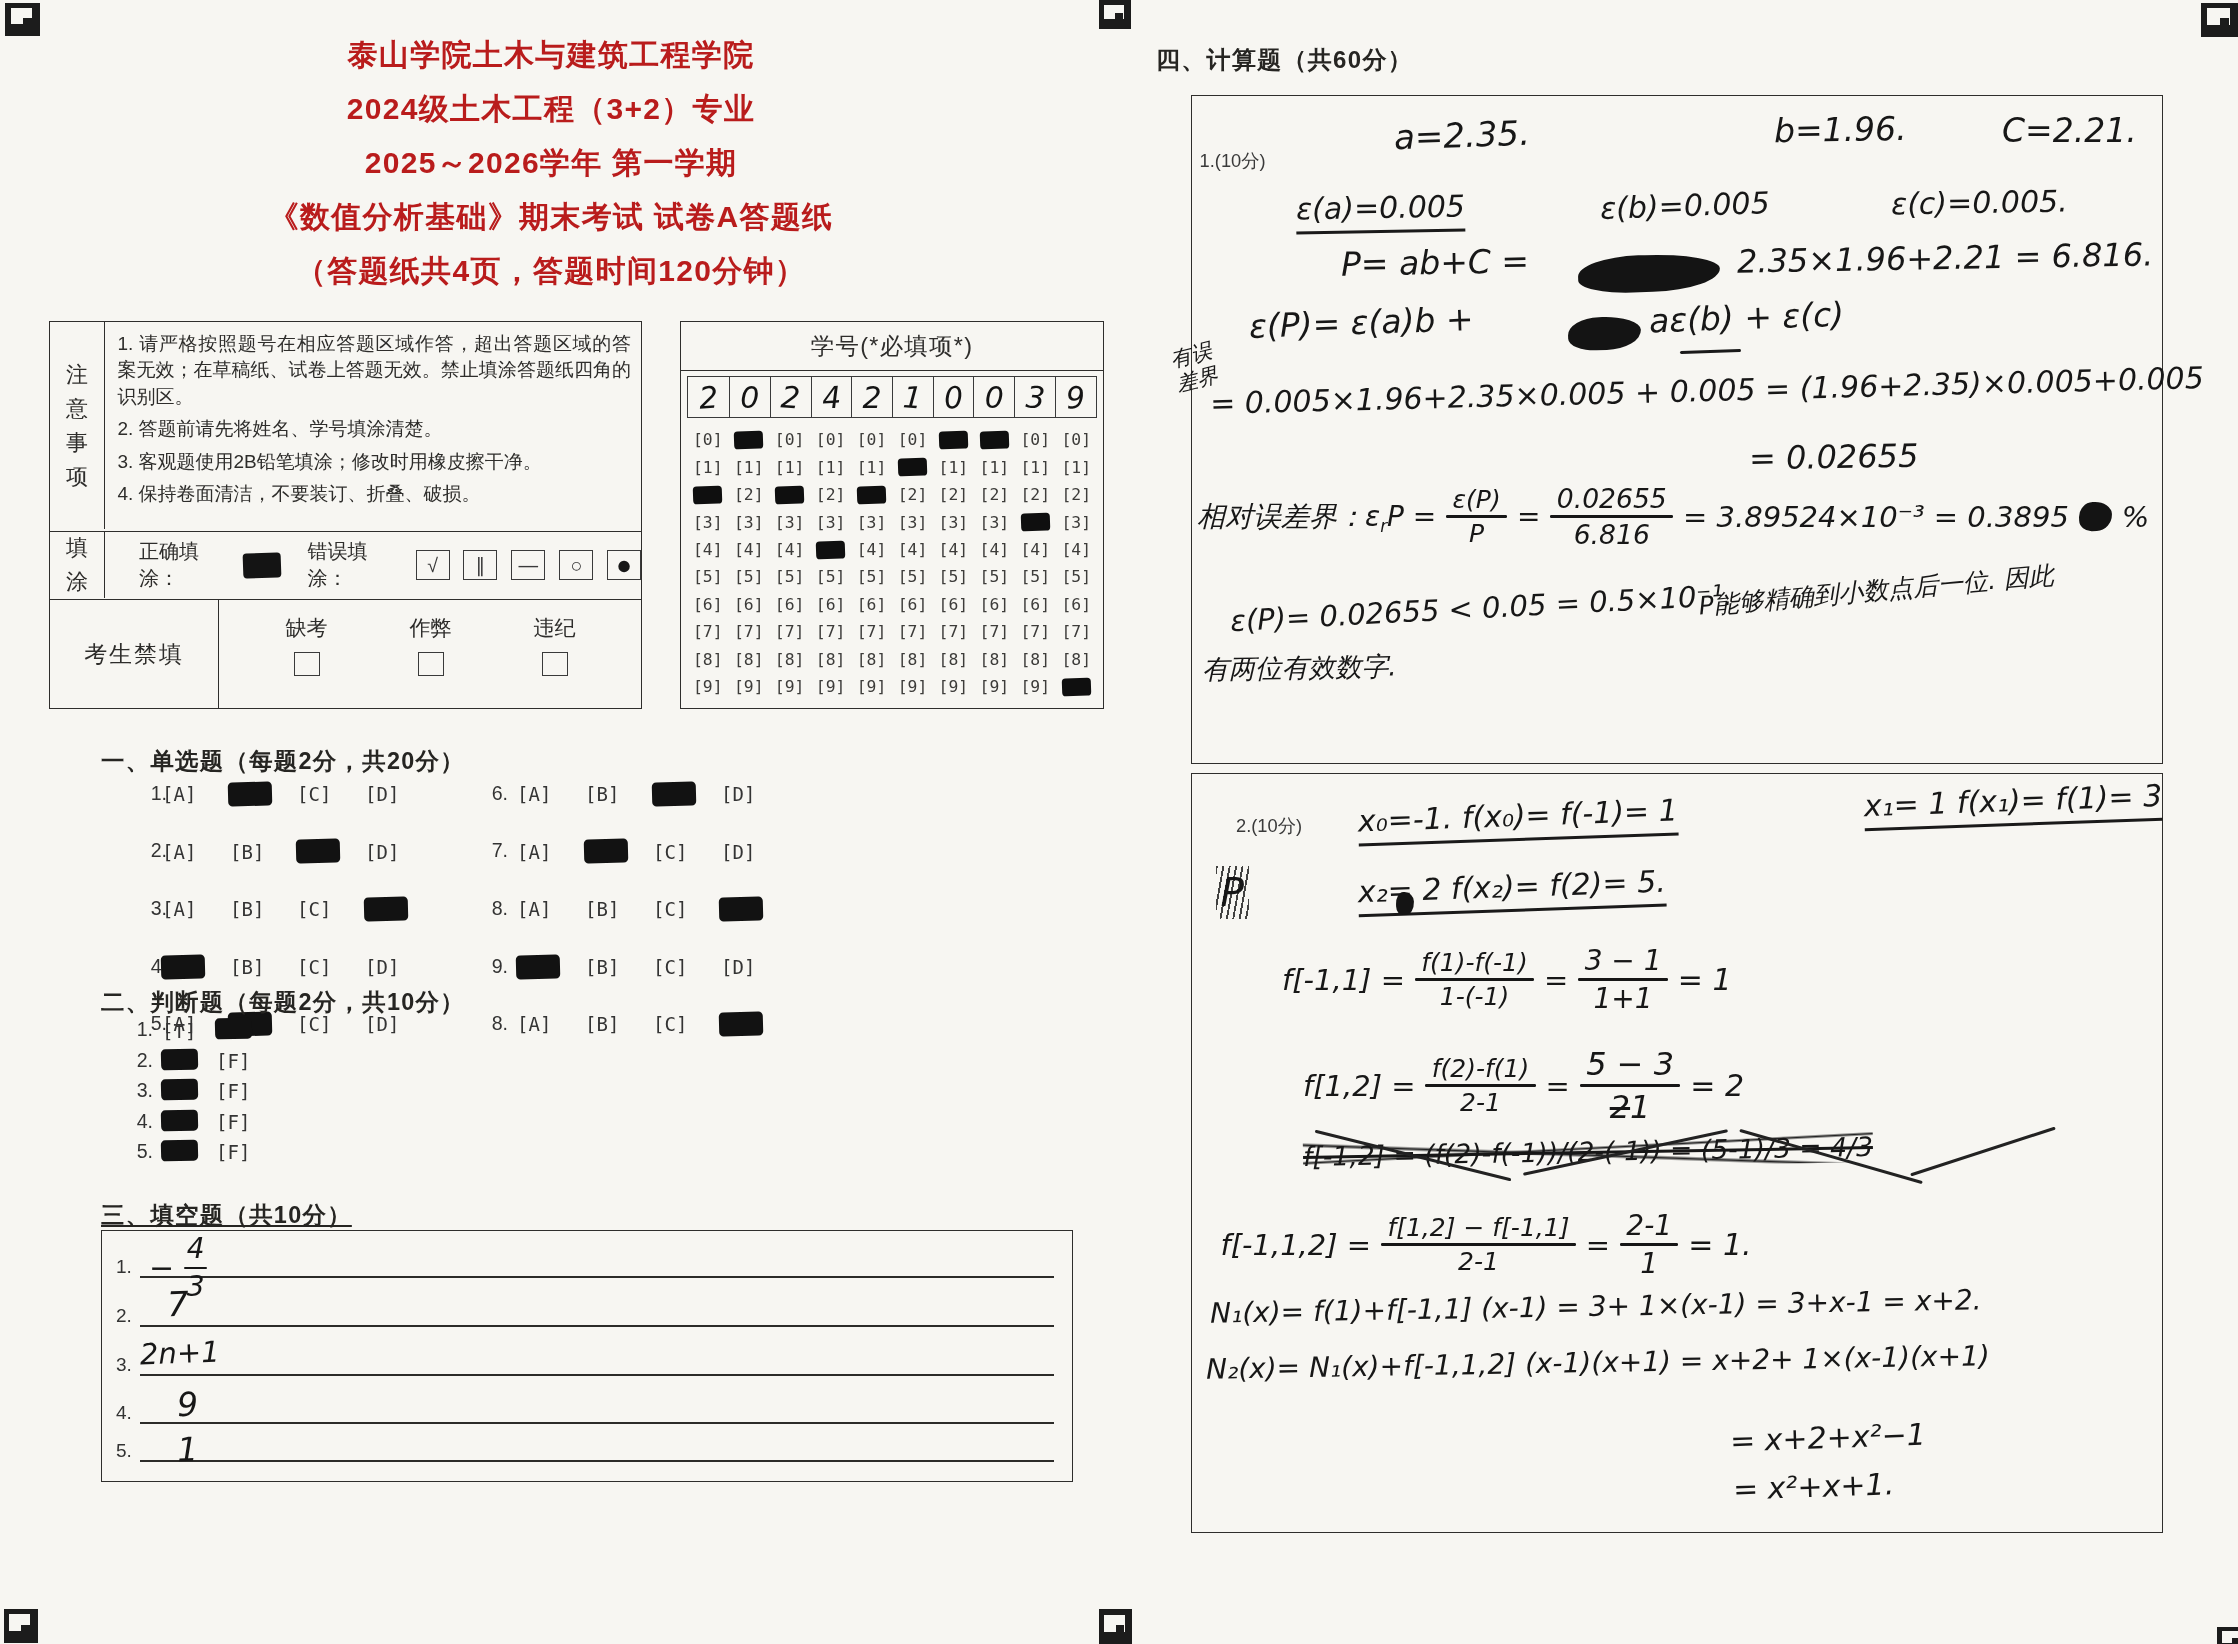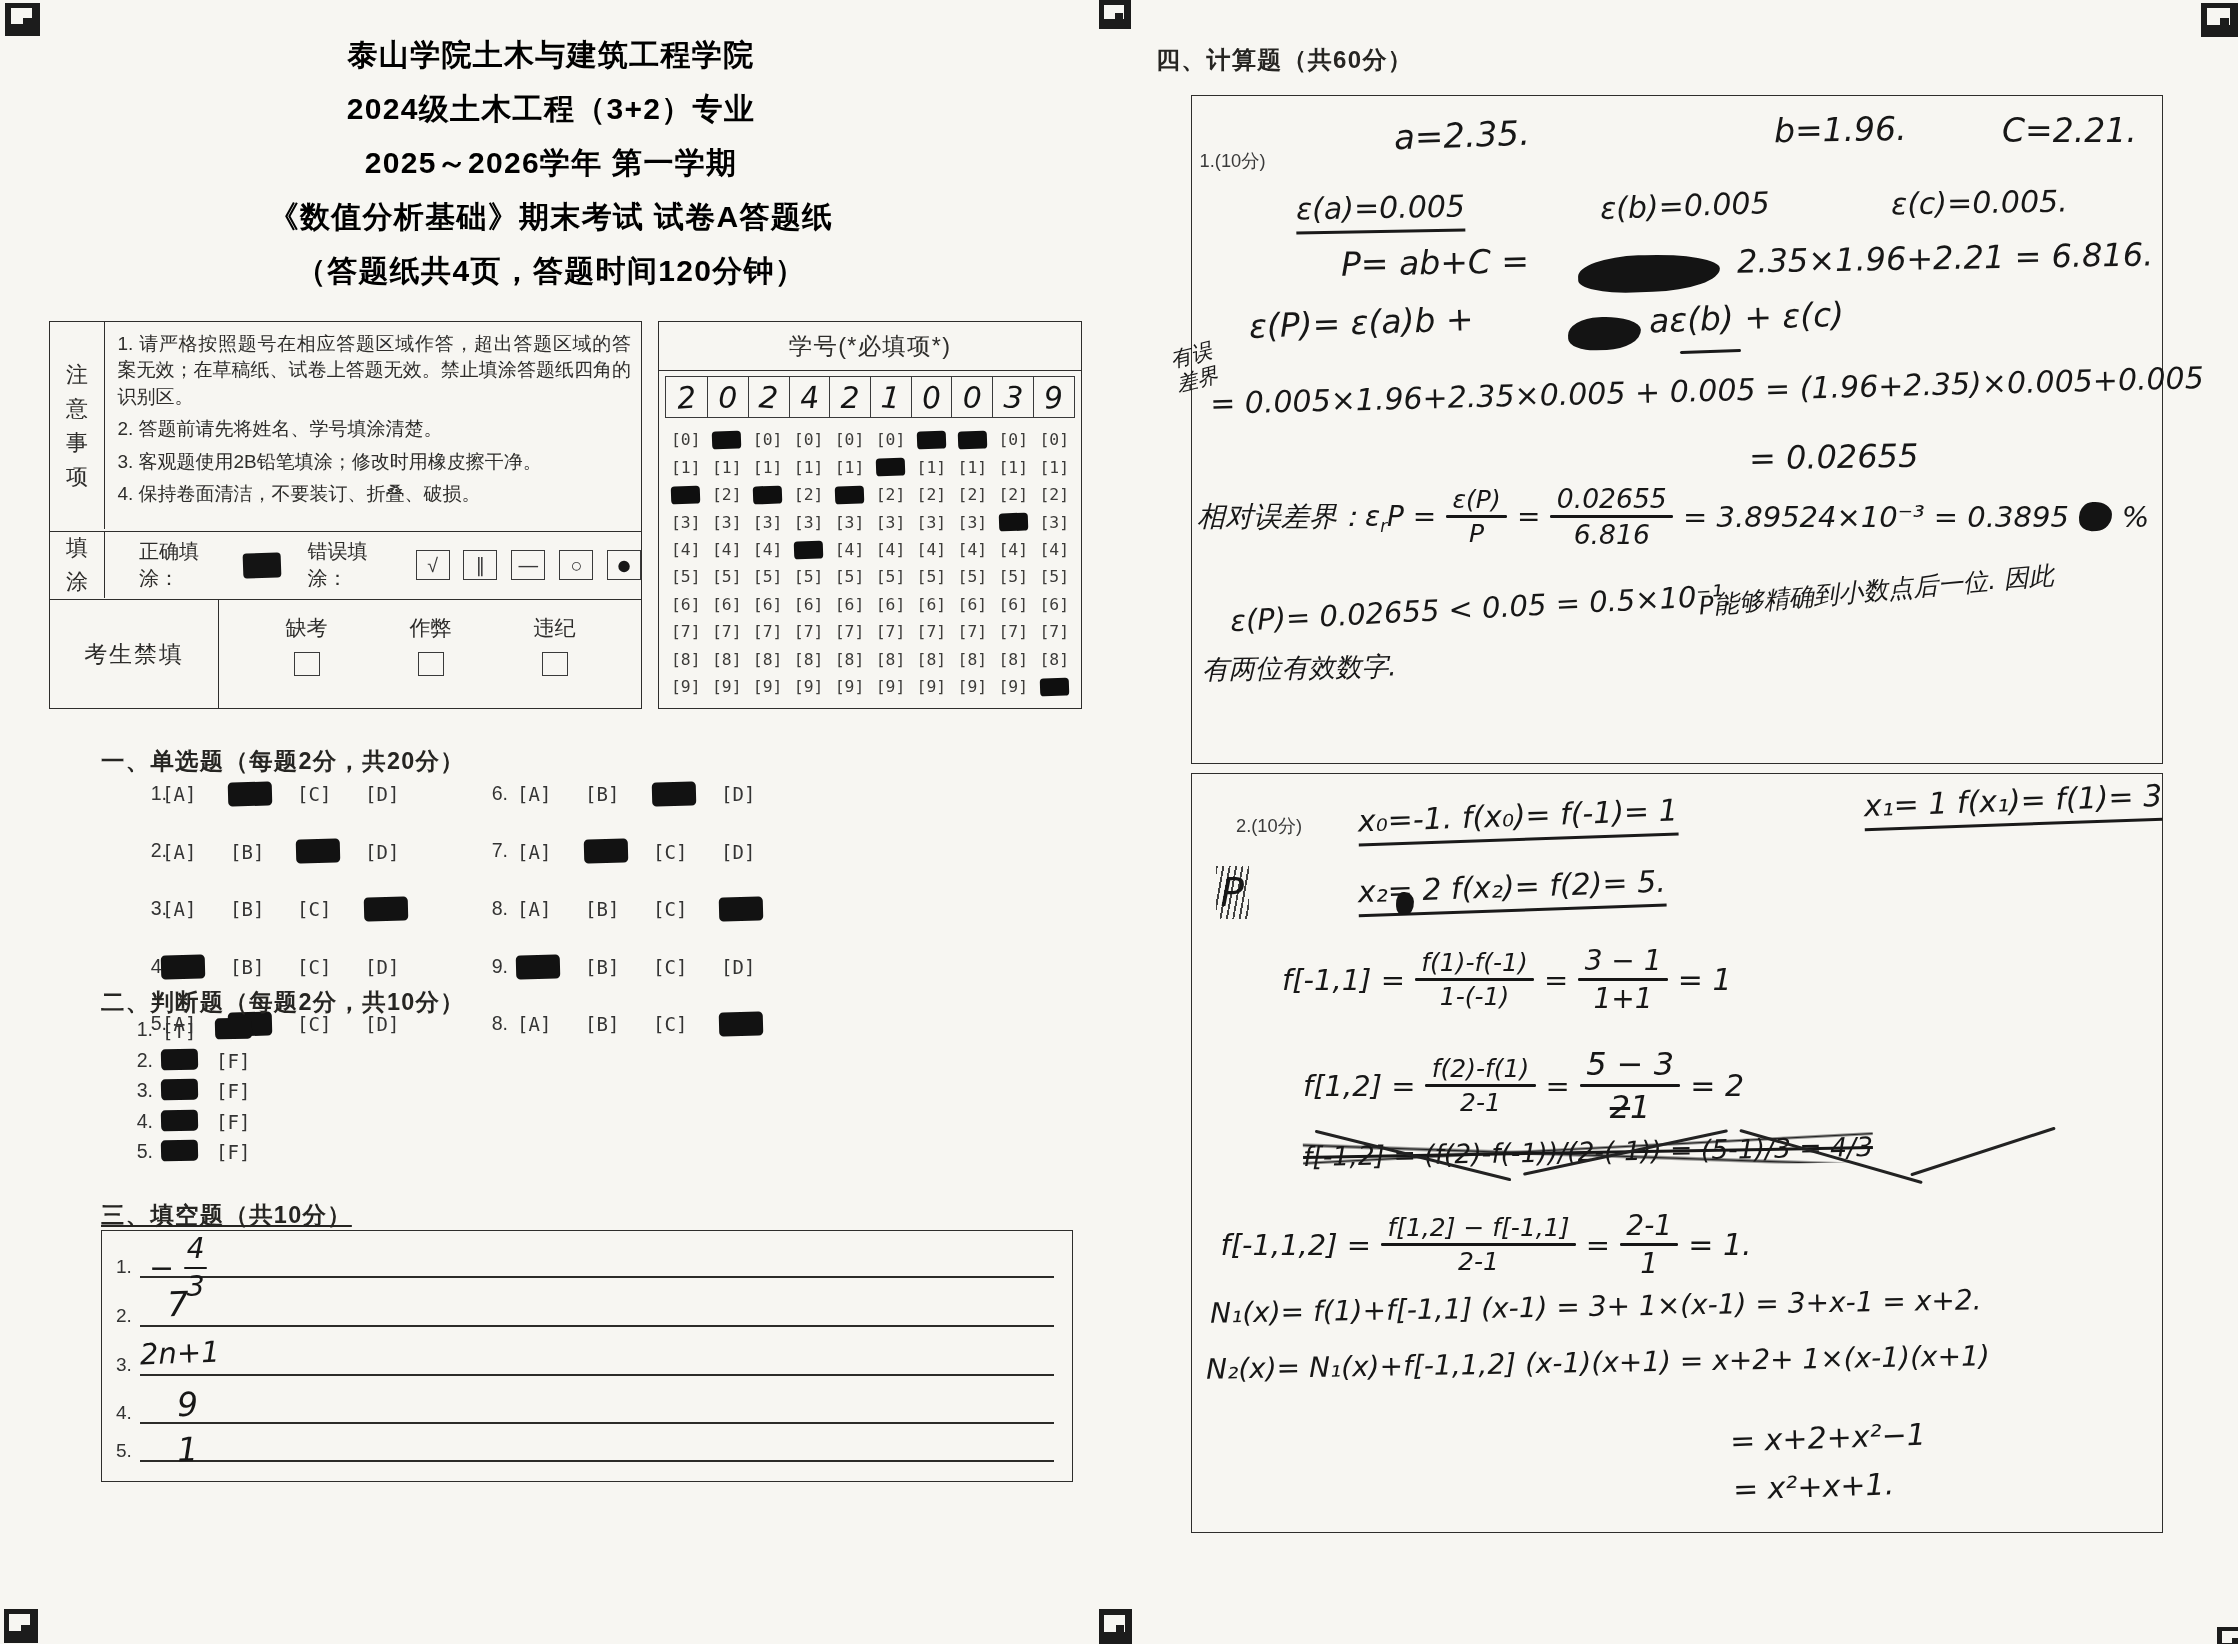--- a/index.html
+++ b/index.html
@@ -6,21 +6,21 @@
   html,body{margin:0;padding:0;background:#e8e7e4;}
   #canvas{position:relative;width:2239px;height:1645px;background:var(--paper);overflow:hidden;
           font-family:"Liberation Sans","DejaVu Sans",sans-serif;color:var(--ink);}
   .abs{position:absolute;}
   
   .marker{position:absolute;background:#1c1c1c;}
   .marker .m-in{position:absolute;left:16%;top:16%;width:62%;height:50%;background:var(--paper);}
   .marker .m-dot{position:absolute;left:50%;top:46%;width:26%;height:26%;background:#1c1c1c;}
   
   .hdr{position:absolute;left:89px;top:28px;width:924px;text-align:center;
-       font-size:30px;font-weight:600;line-height:54px;color:#000000;letter-spacing:1.3px;}
+       font-size:30px;font-weight:600;line-height:54px;color:#b91c1c;letter-spacing:1.3px;}
   
   .bbox{position:absolute;border:1.9px solid var(--line);}
   
   .n-row1{position:absolute;left:0;top:0;right:0;height:207px;}
   .n-row2{position:absolute;left:0;top:209px;right:0;height:66px;border-top:1.9px solid var(--line);}
   .n-row3{position:absolute;left:0;top:277px;right:0;bottom:0;border-top:1.9px solid var(--line);}
   .n-label{position:absolute;left:0;top:0;bottom:0;width:54px;border-right:1.9px solid var(--line);
            display:flex;align-items:center;justify-content:center;}
   .n-label span{display:block;width:25px;font-size:22px;line-height:34px;text-align:center;}
   .n-items{position:absolute;left:56px;right:0;top:0;bottom:0;padding:8.9px 10px 0 11.4px;}
@@ -157,21 +157,21 @@
           <span class="k-check"></span>
         </div>
         <div class="k-group">
           <span class="glbl">违纪</span>
           <span class="k-check"></span>
         </div>
       </div>
     </div>
   </div>
 
-  <div class="bbox" style="left:658px;top:321px;width:422px;height:386px;">
+  <div class="bbox" style="left:680px;top:321px;width:422px;height:386px;">
     <div class="sid-title">学号(*必填项*)</div>
     <div class="sid-digits" id="sid-digit-row">
         <div class="dcell">
           <span class="dval" style="transform: rotate(-4deg);">2</span>
         </div>
         <div class="dcell">
           <span class="dval" style="transform: rotate(0deg);">0</span>
         </div>
         <div class="dcell">
           <span class="dval" style="transform: rotate(4deg);">2</span>

